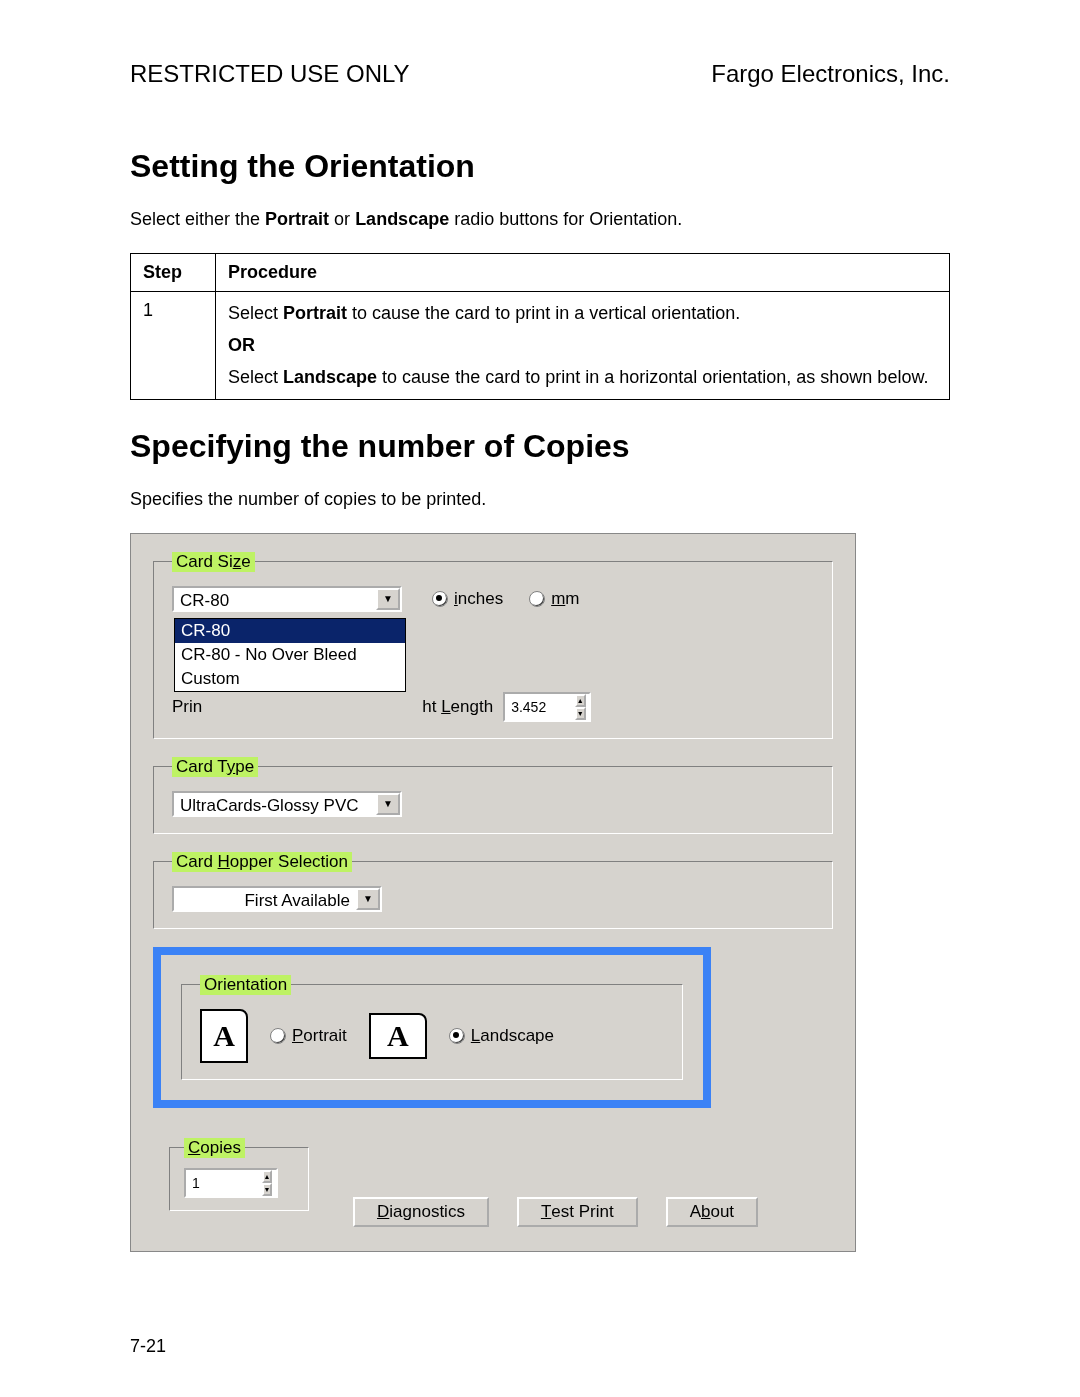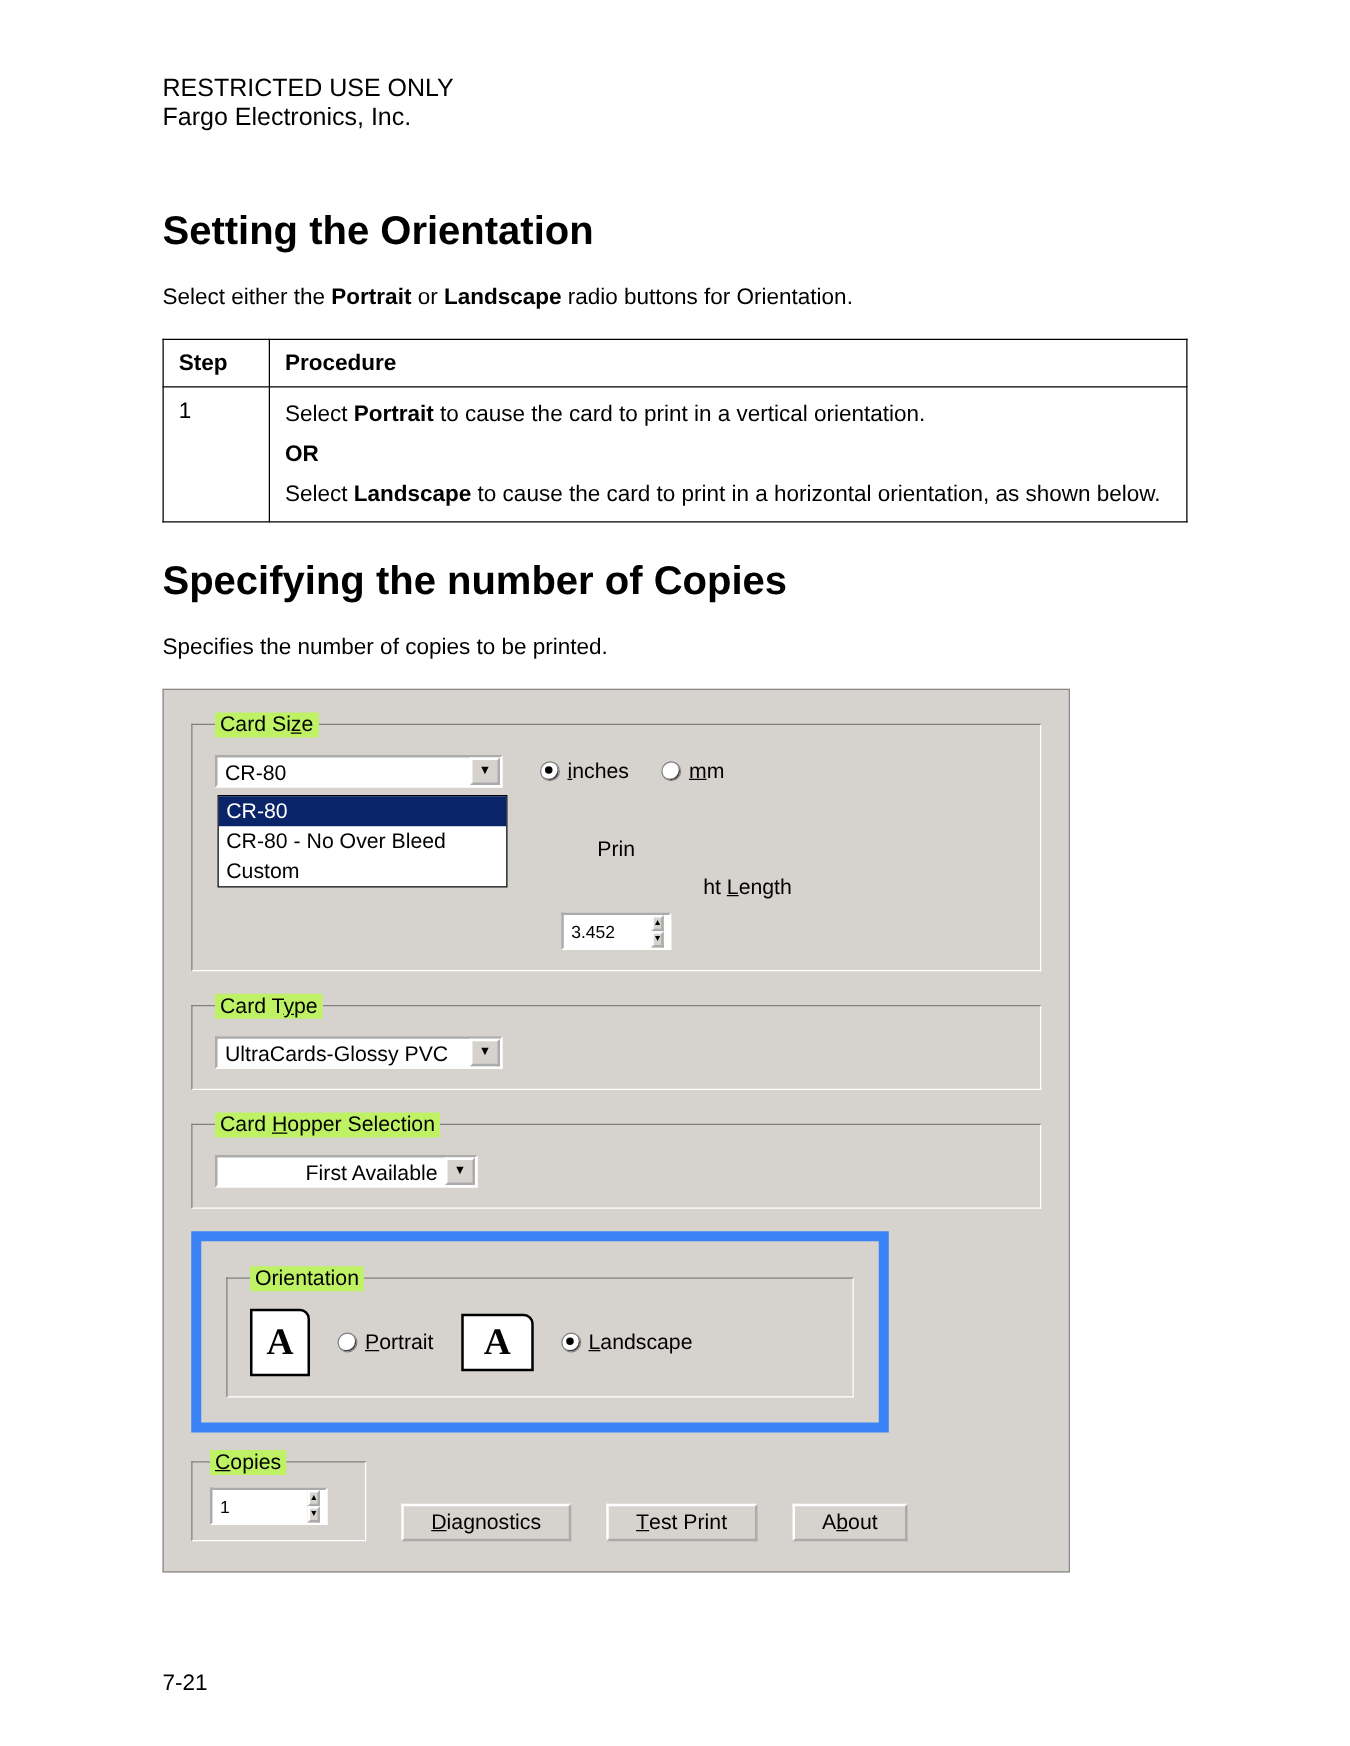--- a/index.html
+++ b/index.html
@@ -12,23 +12,22 @@
   .page {
     width: 1080px;
     min-height: 1397px;
     padding: 60px 130px 40px 130px;
     box-sizing: border-box;
     position: relative;
   }
   .hdr {
     display: flex;
     justify-content: space-between;
-    font-size: 20px;
+    font-size: 24px;
     margin-bottom: 60px;
-    flex-direction: column;
   }
   h2.sect {
     font-size: 32px;
     font-weight: bold;
     margin: 0 0 22px 0;
   }
   p.bodytext {
     font-size: 18px;
     margin: 0 0 22px 0;
     line-height: 1.35;
@@ -194,21 +193,21 @@
     font-weight: bold;
   }
   .orient-icon.land { width: 54px; height: 42px; }
 
   .copies-row {
     display: flex;
     align-items: flex-end;
     gap: 28px;
   }
   .copies-row fieldset.grp {
-    margin: 0;
+    margin: 16px;
     padding: 10px 14px 12px 14px;
   }
   .btn {
     background: #d6d3ce;
     border: 2px outset #fff;
     padding: 4px 22px;
     font-size: 17px;
     font-family: inherit;
     height: 30px;
     display: inline-flex;
@@ -283,21 +282,21 @@
           </span>
         </div>
       </div>
 
       <div class="dropdown-list">
         <div class="opt sel">CR-80</div>
         <div class="opt">CR-80 - No Over Bleed</div>
         <div class="opt">Custom</div>
       </div>
 
-      <div class="length-row" style="margin-top:40px;flex-direction:column;">
+      <div class="length-row" style="margin-top:80px;">
         <span>Prin</span>
         <span style="margin-left:210px;">
           <span>ht </span><span class="underline-first">L</span><span>ength</span>
         </span>
         <div class="spinner">
           <span class="val">3.452</span>
           <span class="spin-btns">
             <span class="sbtn">▲</span>
             <span class="sbtn">▼</span>
           </span>

